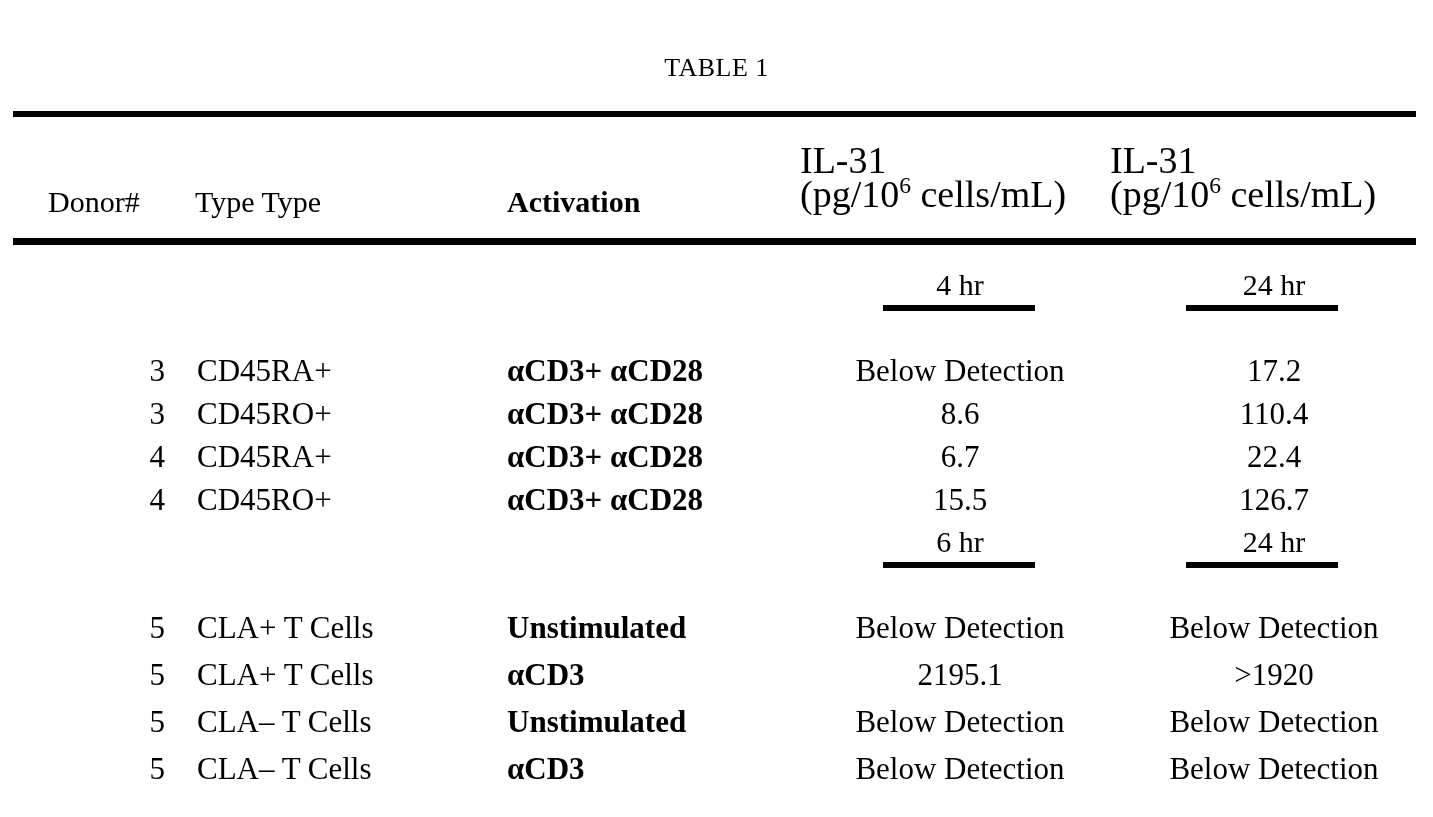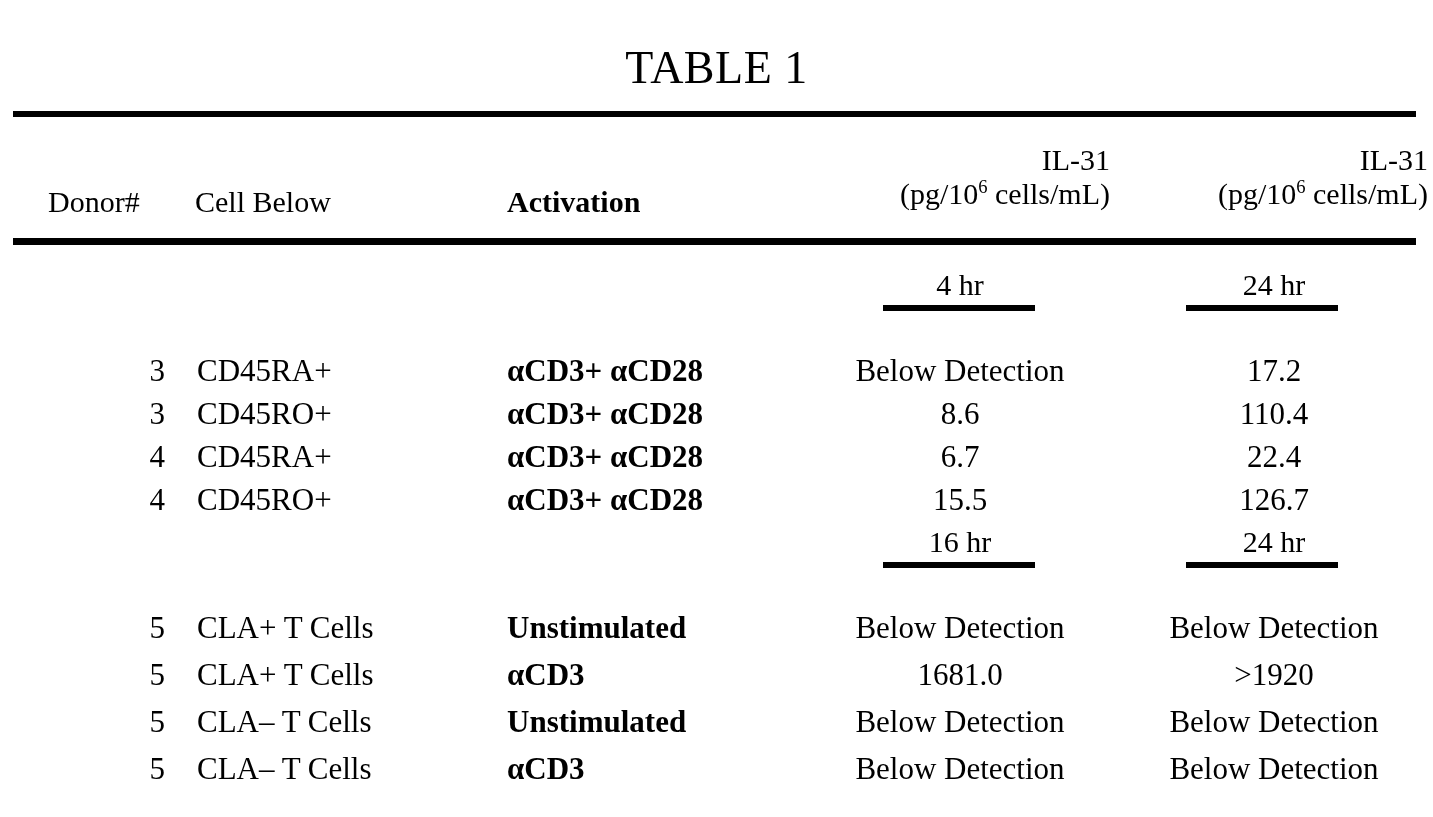--- a/index.html
+++ b/index.html
@@ -21,21 +21,21 @@
     height: 817px;
   }
 
   
   .table-title {
     position: absolute;
     top: 46px;
     left: 0;
     width: 1433px;
     text-align: center;
-    font-size: 46px;
+    font-size: 26px;
     line-height: 44px;
     letter-spacing: 0.5px;
   }
 
   
   .rule {
     position: absolute;
     left: 13px;
     width: 1403px;
     background: #000000;
@@ -59,23 +59,23 @@
     top: 185px;
     font-size: 30px;
     line-height: 34px;
   }
   .header-row .c-donor      { text-align: left; padding-left: 48px; padding-right: 0; }
   .header-row .c-celltype   { padding-left: 10px; }
   .header-row .c-activation { padding-left: 62px; }
 
   .il31-head {
     position: absolute;
-    font-size: 30px;
+    font-size: 38px;
     line-height: 34px;
-    text-align: right;
+    text-align: left;
   }
   .il31-head .line1 { display: block; }
   .il31-head .line2 { display: block; }
   .il31-a { top: 143px; left: 800px; width: 310px; }
   .il31-b { top: 143px; left: 1110px; width: 318px; }
   sup.exp { font-size: 0.62em; vertical-align: super; line-height: 0; }
 
   
   .subhead-row {
     font-size: 30px;
@@ -114,21 +114,21 @@
 <body>
 
 <div class="page">
 
   <div class="table-title">TABLE 1</div>
 
   <div class="rule rule-top"></div>
 
   <div class="row header-row">
     <div class="c-donor">Donor#</div>
-    <div class="c-celltype">Cell Below</div>
+    <div class="c-celltype">Type Type</div>
     <div class="c-activation">Activation</div>
     <div class="c-val1"></div>
     <div class="c-val2"></div>
   </div>
 
   <div class="il31-head il31-a">
     <span class="line1">IL-31</span>
     <span class="line2"><span>(pg/10</span><sup class="exp">6</sup><span> cells/mL)</span></span>
   </div>
 
@@ -175,38 +175,38 @@
     <div class="c-celltype">CD45RO+</div>
     <div class="c-activation">αCD3+ αCD28</div>
     <div class="c-val1">15.5</div>
     <div class="c-val2">126.7</div>
   </div>
 
   <div class="row subhead-row sub2">
     <div class="c-donor"></div>
     <div class="c-celltype"></div>
     <div class="c-activation"></div>
-    <div class="c-val1">16 hr</div>
+    <div class="c-val1">6 hr</div>
     <div class="c-val2">24 hr</div>
   </div>
   <div class="subhead-underline ul-a-2"></div>
   <div class="subhead-underline ul-b-2"></div>
 
   <div class="row data-row blk2-r0">
     <div class="c-donor">5</div>
     <div class="c-celltype">CLA+ T Cells</div>
     <div class="c-activation">Unstimulated</div>
     <div class="c-val1">Below Detection</div>
     <div class="c-val2">Below Detection</div>
   </div>
   <div class="row data-row blk2-r1">
     <div class="c-donor">5</div>
     <div class="c-celltype">CLA+ T Cells</div>
     <div class="c-activation">αCD3</div>
-    <div class="c-val1">1681.0</div>
+    <div class="c-val1">2195.1</div>
     <div class="c-val2">&gt;1920</div>
   </div>
   <div class="row data-row blk2-r2">
     <div class="c-donor">5</div>
     <div class="c-celltype">CLA– T Cells</div>
     <div class="c-activation">Unstimulated</div>
     <div class="c-val1">Below Detection</div>
     <div class="c-val2">Below Detection</div>
   </div>
   <div class="row data-row blk2-r3">

